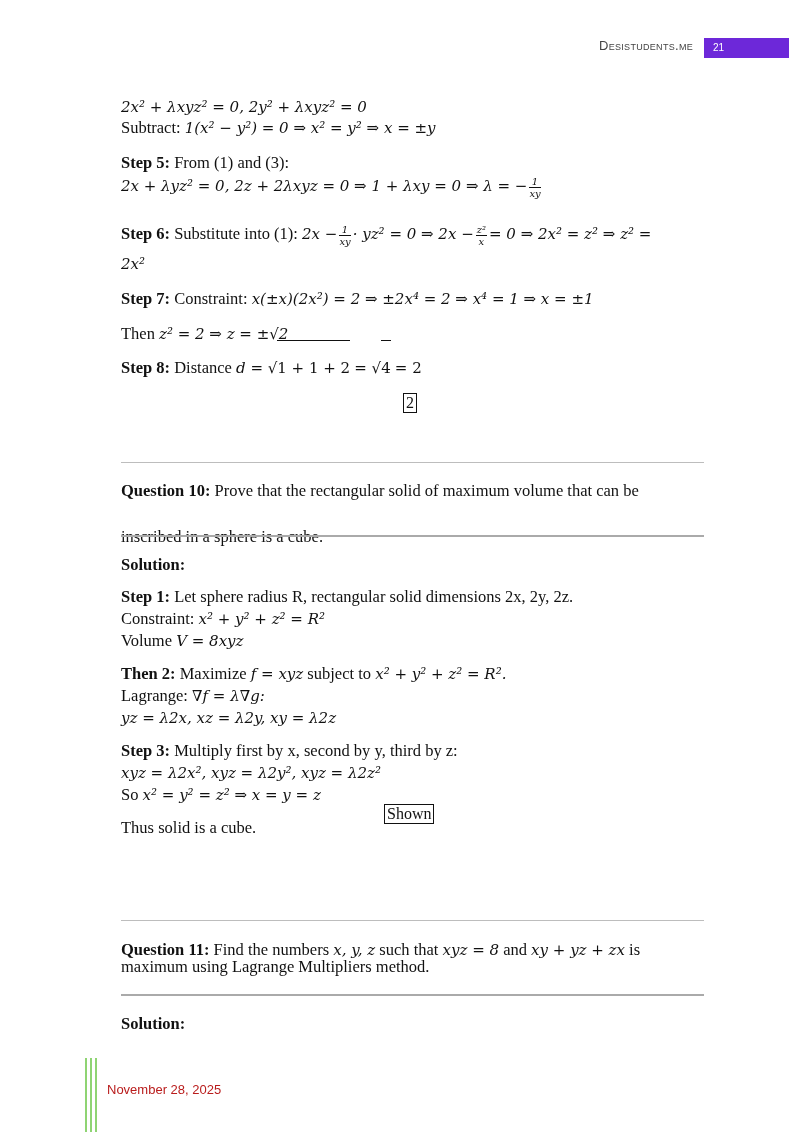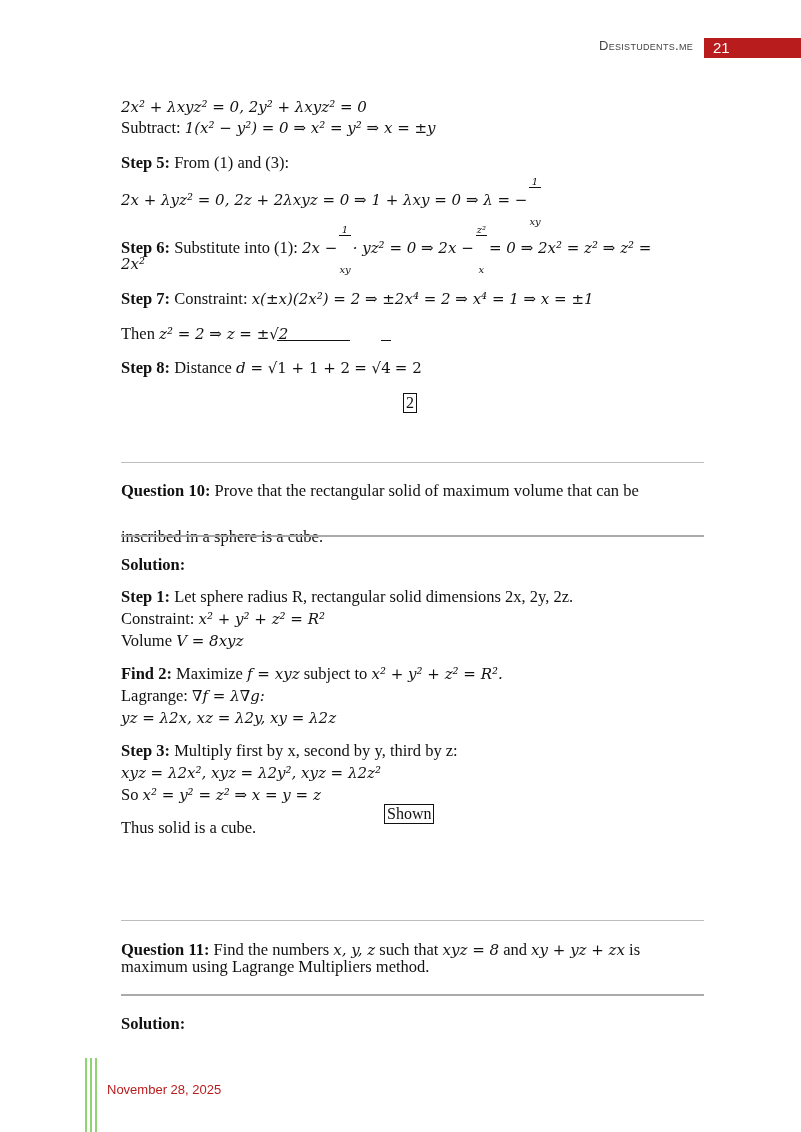--- a/index.html
+++ b/index.html
@@ -1,30 +1,30 @@
 <!DOCTYPE html>
 <html><head>
 <meta charset="utf-8">
 <style>
   html, body { margin: 0; padding: 0; background: #ffffff; }
   body { width: 801px; height: 1132px; position: relative; overflow: hidden;
          font-family: "Liberation Serif", serif; color: #111; font-size: 16px; }
   .header-site { position: absolute; top: 38px; right: 108px; font-family: "Liberation Sans", sans-serif;
                  font-size: 13px; color: #444; letter-spacing: 0.3px; font-variant: small-caps; }
-  .header-page { position: absolute; top: 38px; left: 704px; width: 97px; height: 20px; background: #b91c1c;
-                 color: #fff; font-family: "Liberation Sans", sans-serif; font-size: 15px; line-height: 20px; padding-left: 9px; box-sizing: border-box; }
+  .header-page { position: absolute; top: 38px; left: 704px; width: 85px; height: 20px; background: #6d28d9;
+                 color: #fff; font-family: "Liberation Sans", sans-serif; font-size: 10px; line-height: 20px; padding-left: 9px; box-sizing: border-box; }
   .content { position: absolute; left: 121px; top: 0; width: 585px; }
   .line { position: absolute; left: 0; white-space: nowrap; font-size: 16.5px; }
   .m { font-family: "DejaVu Serif", serif; font-style: italic; font-size: 15px; }
   .mn { font-family: "DejaVu Serif", serif; font-size: 15px; }
   b { font-weight: bold; }
   .frac { display: inline-block; vertical-align: middle; text-align: center; font-size: 10px; line-height: 11px; margin: 0 2px;
           font-family: "DejaVu Serif", serif; font-style: italic; }
   .frac .num { display: block; border-bottom: 1px solid #111; padding: 0 1px; }
-  .frac .den { display: block; margin-top: 28px; }
+  .frac .den { display: block; }
   .sqrt { border-top: 1px solid #111; padding-top: 18px; }
   .boxed { position: absolute; border: 1.5px solid #111; padding: 0 2px; font-size: 16px; line-height: 18px; }
   .rule { position: absolute; left: 121px; width: 583px; height: 0; }
   .rule.thin { border-top: 1px solid #bdbdbd; }
   .rule.thick { border-top: 2px solid #aaaaaa; }
   .footer-bars { position: absolute; left: 85px; top: 1058px; width: 12px; height: 74px; }
   .footer-bars span { position: absolute; top: 0; width: 2px; height: 74px; background: #8fd473; }
   .footer-date { position: absolute; left: 107px; top: 1082px; font-family: "Liberation Sans", sans-serif; font-size: 13px; color: #b91c1c; }
 </style>
 </head>
@@ -101,21 +101,21 @@
   </div>
   <div class="line" style="top:609px">
     <span>Constraint:</span>
     <span class="m">x² + y² + z² = R²</span>
   </div>
   <div class="line" style="top:631px">
     <span>Volume</span>
     <span class="m">V = 8xyz</span>
   </div>
   <div class="line" style="top:664px">
-    <b>Find 2:</b>
+    <b>Then 2:</b>
     <span>Maximize</span>
     <span class="m">f = xyz</span>
     <span>subject to</span>
     <span class="m">x² + y² + z² = R².</span>
   </div>
   <div class="line" style="top:686px">
     <span>Lagrange:</span>
     <span class="m">∇f = λ∇g:</span>
   </div>
   <div class="line" style="top:708px">

